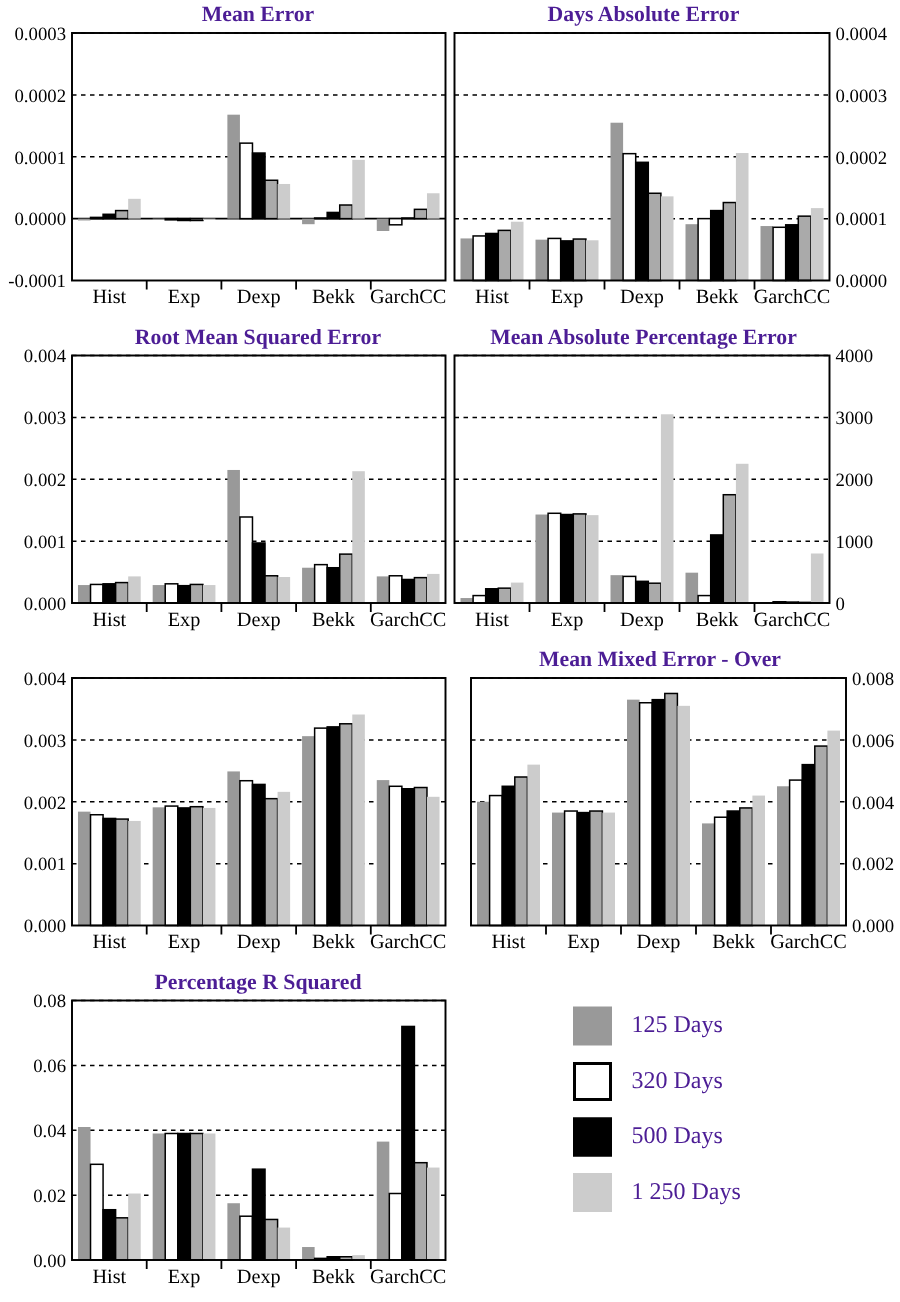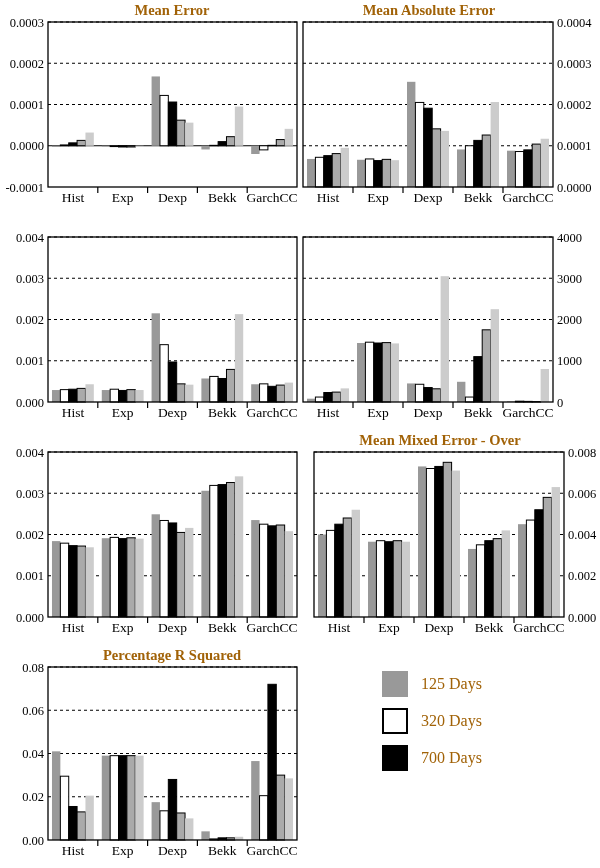--- a/index.html
+++ b/index.html
@@ -1,17 +1,17 @@
 <!DOCTYPE html>
 <html><head>
 <meta charset="utf-8">
 <style>
   html,body{margin:0;padding:0;background:#fff;}
   .page{position:relative;width:600px;height:868px;background:#fff;
-        font-family:"Liberation Serif", serif;color:#a16207;overflow:hidden;}
+        font-family:"Liberation Serif", serif;color:#4c1d95;overflow:hidden;}
   .cell{position:absolute;width:300px;height:215px;}
   .c0{left:0;top:0;} .c1{left:300px;top:0;}
   .c2{left:0;top:215px;} .c3{left:300px;top:215px;}
   .c4{left:0;top:430px;} .c5{left:311px;top:430px;}
   .c6{left:0;top:645px;height:223px;}
   .c7{left:300px;top:645px;height:223px;}
   .chart-title{position:absolute;top:1px;height:19px;line-height:19px;
         text-align:center;font-weight:bold;font-size:14.5px;white-space:nowrap;}
   .t-left{left:46px;right:2px;}
   .t-right{left:2px;right:44px;}
@@ -71,21 +71,21 @@
         <line x1="147.6" y1="187" x2="147.6" y2="193" stroke="#000" stroke-width="1.2"></line>
         <text x="172.5" y="202" text-anchor="middle" font-size="13.5">Dexp</text>
         <line x1="197.39999999999998" y1="187" x2="197.39999999999998" y2="193" stroke="#000" stroke-width="1.2"></line>
         <text x="222.29999999999998" y="202" text-anchor="middle" font-size="13.5">Bekk</text>
         <line x1="247.2" y1="187" x2="247.2" y2="193" stroke="#000" stroke-width="1.2"></line>
         <text x="272.1" y="202" text-anchor="middle" font-size="13.5">GarchCC</text>
       </svg>
   </div>
 
   <div class="cell c1 chart">
-    <div class="chart-title t-right">Mean Absolute Error</div>
+    <div class="chart-title t-right">Days Absolute Error</div>
     <svg class="plot" width="300" height="215">
         <text x="257" y="191.5" text-anchor="start" font-size="12.5">0.0000</text>
         <line x1="3" y1="145.75" x2="253" y2="145.75" stroke="#000" stroke-width="1" stroke-dasharray="3 3"></line>
         <text x="257" y="150.25" text-anchor="start" font-size="12.5">0.0001</text>
         <line x1="3" y1="104.5" x2="253" y2="104.5" stroke="#000" stroke-width="1" stroke-dasharray="3 3"></line>
         <text x="257" y="109" text-anchor="start" font-size="12.5">0.0002</text>
         <line x1="3" y1="63.250000000000014" x2="253" y2="63.250000000000014" stroke="#000" stroke-width="1" stroke-dasharray="3 3"></line>
         <text x="257" y="67.75000000000001" text-anchor="start" font-size="12.5">0.0003</text>
         <line x1="3" y1="22" x2="253" y2="22" stroke="#000" stroke-width="1" stroke-dasharray="3 3"></line>
         <text x="257" y="26.5" text-anchor="start" font-size="12.5">0.0004</text>
@@ -121,20 +121,21 @@
         <line x1="103" y1="187" x2="103" y2="193" stroke="#000" stroke-width="1.2"></line>
         <text x="128" y="202" text-anchor="middle" font-size="13.5">Dexp</text>
         <line x1="153" y1="187" x2="153" y2="193" stroke="#000" stroke-width="1.2"></line>
         <text x="178" y="202" text-anchor="middle" font-size="13.5">Bekk</text>
         <line x1="203" y1="187" x2="203" y2="193" stroke="#000" stroke-width="1.2"></line>
         <text x="228" y="202" text-anchor="middle" font-size="13.5">GarchCC</text>
       </svg>
   </div>
 
   <div class="cell c2 chart">
+    <div class="chart-title t-left">Root Mean Squared Error</div>
     <svg class="plot" width="300" height="215">
         <text x="44" y="191.5" text-anchor="end" font-size="12.5">0.000</text>
         <line x1="48" y1="145.75" x2="297" y2="145.75" stroke="#000" stroke-width="1" stroke-dasharray="3 3"></line>
         <text x="44" y="150.25" text-anchor="end" font-size="12.5">0.001</text>
         <line x1="48" y1="104.5" x2="297" y2="104.5" stroke="#000" stroke-width="1" stroke-dasharray="3 3"></line>
         <text x="44" y="109" text-anchor="end" font-size="12.5">0.002</text>
         <line x1="48" y1="63.25" x2="297" y2="63.25" stroke="#000" stroke-width="1" stroke-dasharray="3 3"></line>
         <text x="44" y="67.75" text-anchor="end" font-size="12.5">0.003</text>
         <line x1="48" y1="22" x2="297" y2="22" stroke="#000" stroke-width="1" stroke-dasharray="3 3"></line>
         <text x="44" y="26.5" text-anchor="end" font-size="12.5">0.004</text>
@@ -170,20 +171,21 @@
         <line x1="147.6" y1="187" x2="147.6" y2="193" stroke="#000" stroke-width="1.2"></line>
         <text x="172.5" y="202" text-anchor="middle" font-size="13.5">Dexp</text>
         <line x1="197.39999999999998" y1="187" x2="197.39999999999998" y2="193" stroke="#000" stroke-width="1.2"></line>
         <text x="222.29999999999998" y="202" text-anchor="middle" font-size="13.5">Bekk</text>
         <line x1="247.2" y1="187" x2="247.2" y2="193" stroke="#000" stroke-width="1.2"></line>
         <text x="272.1" y="202" text-anchor="middle" font-size="13.5">GarchCC</text>
       </svg>
   </div>
 
   <div class="cell c3 chart">
+    <div class="chart-title t-right">Mean Absolute Percentage Error</div>
     <svg class="plot" width="300" height="215">
         <text x="257" y="191.5" text-anchor="start" font-size="12.5">0</text>
         <line x1="3" y1="145.75" x2="253" y2="145.75" stroke="#000" stroke-width="1" stroke-dasharray="3 3"></line>
         <text x="257" y="150.25" text-anchor="start" font-size="12.5">1000</text>
         <line x1="3" y1="104.5" x2="253" y2="104.5" stroke="#000" stroke-width="1" stroke-dasharray="3 3"></line>
         <text x="257" y="109" text-anchor="start" font-size="12.5">2000</text>
         <line x1="3" y1="63.25" x2="253" y2="63.25" stroke="#000" stroke-width="1" stroke-dasharray="3 3"></line>
         <text x="257" y="67.75" text-anchor="start" font-size="12.5">3000</text>
         <line x1="3" y1="22" x2="253" y2="22" stroke="#000" stroke-width="1" stroke-dasharray="3 3"></line>
         <text x="257" y="26.5" text-anchor="start" font-size="12.5">4000</text>
@@ -378,17 +380,21 @@
     <div class="legend-item">
       <span class="swatch" style="background: rgb(153, 153, 153); border: none;"></span>
       <span class="legend-label">125 Days</span>
     </div>
     <div class="legend-item">
       <span class="swatch" style="background: rgb(255, 255, 255); border: 2px solid rgb(0, 0, 0);"></span>
       <span class="legend-label">320 Days</span>
     </div>
     <div class="legend-item">
       <span class="swatch" style="background: rgb(0, 0, 0); border: 2px solid rgb(0, 0, 0);"></span>
-      <span class="legend-label">700 Days</span>
+      <span class="legend-label">500 Days</span>
     </div>
+    <div class="legend-item">
+      <span class="swatch" style="background: rgb(204, 204, 204); border: none;"></span>
+      <span class="legend-label">1 250 Days</span>
+    </div>
   </div>
 
 </div>
 
 </body></html>

